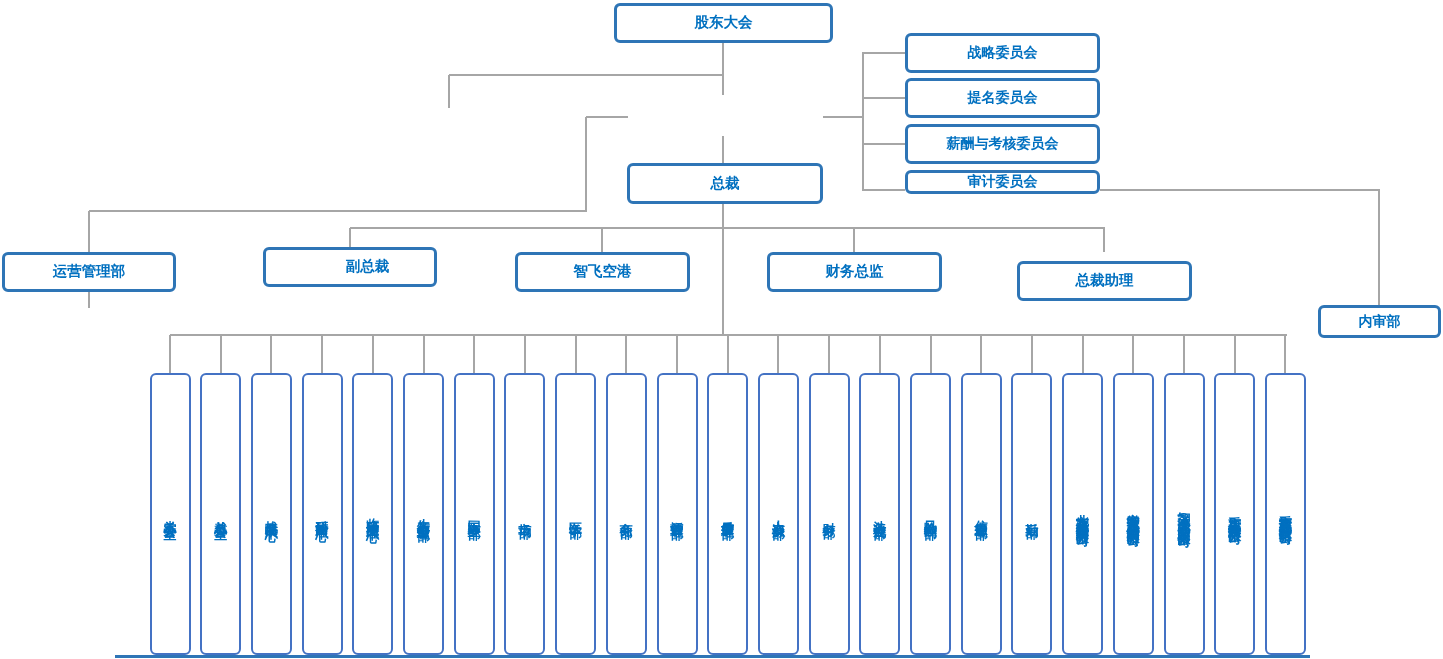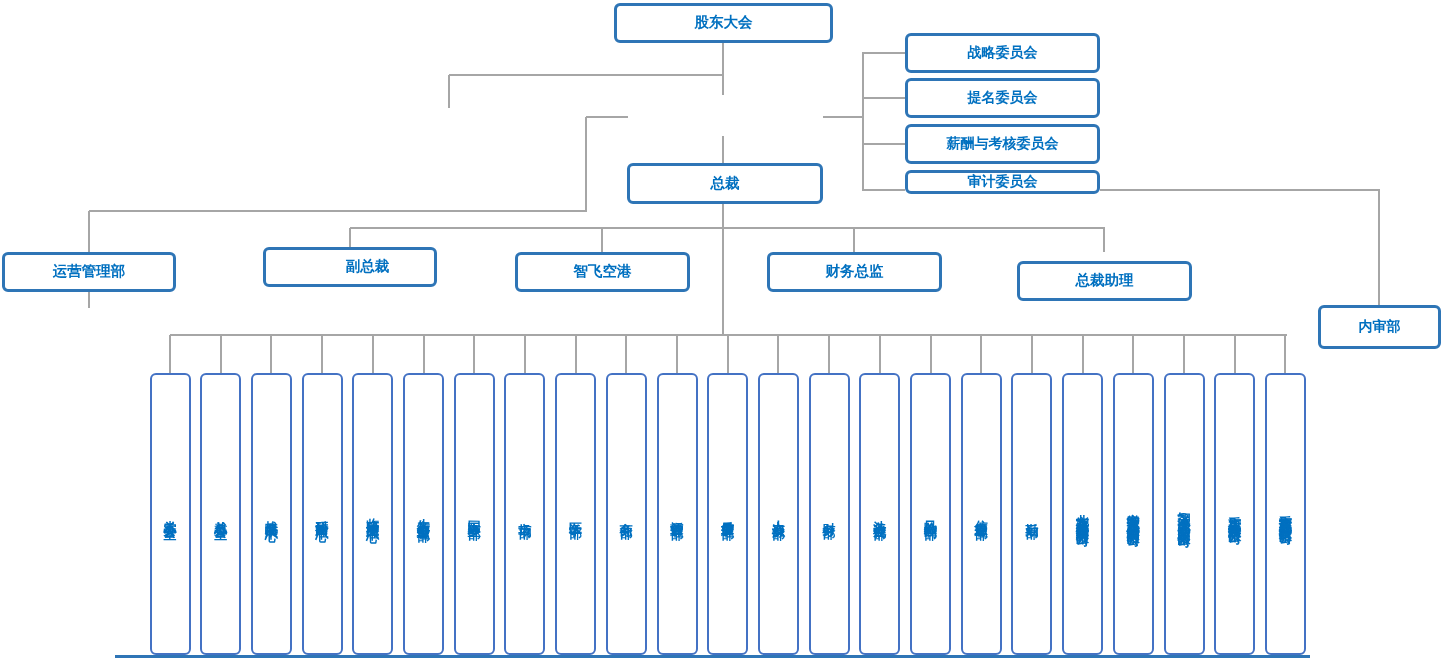--- a/index.html
+++ b/index.html
@@ -99,21 +99,21 @@
 
   <div class="node" style="left:627px;top:163px;width:196px;height:41px;">总裁</div>
 
   <div class="node" style="left:2px;top:252px;width:174px;height:40px;">运营管理部</div>
   <div class="node" style="left:263px;top:247px;width:174px;height:40px;padding-left:35px;">副总裁</div>
   <div class="node" style="left:515px;top:252px;width:175px;height:40px;">智飞空港</div>
   <div class="node" style="left:767px;top:252px;width:175px;height:40px;">财务总监</div>
   <div class="node" style="left:1017px;top:252px;width:175px;height:40px;margin-top:9px;">总裁助理</div>
 
 
-  <div class="node small" style="left:1318px;top:305px;width:123px;height:44px;">内审部</div>
+  <div class="node small" style="left:1318px;top:305px;width:123px;height:33px;">内审部</div>
 
   <div>
       <div class="node dept" style="left: 149.5px; top: 373px; width: 41px; height: 282px;">党委办公室</div>
       <div class="node dept" style="left: 200.2px; top: 373px; width: 41px; height: 282px;">总裁办公室</div>
       <div class="node dept" style="left: 250.9px; top: 373px; width: 41px; height: 282px;">战略发展中心</div>
       <div class="node dept" style="left: 301.6px; top: 373px; width: 41px; height: 282px;">科研管理中心</div>
       <div class="node dept" style="left: 352.3px; top: 373px; width: 41px; height: 282px;">临床研究管理中心</div>
       <div class="node dept" style="left: 403px; top: 373px; width: 41px; height: 282px;">生产与安全管理部</div>
       <div class="node dept" style="left: 453.7px; top: 373px; width: 41px; height: 282px;">国际事业部</div>
       <div class="node dept" style="left: 504.4px; top: 373px; width: 41px; height: 282px;">市场部</div>

